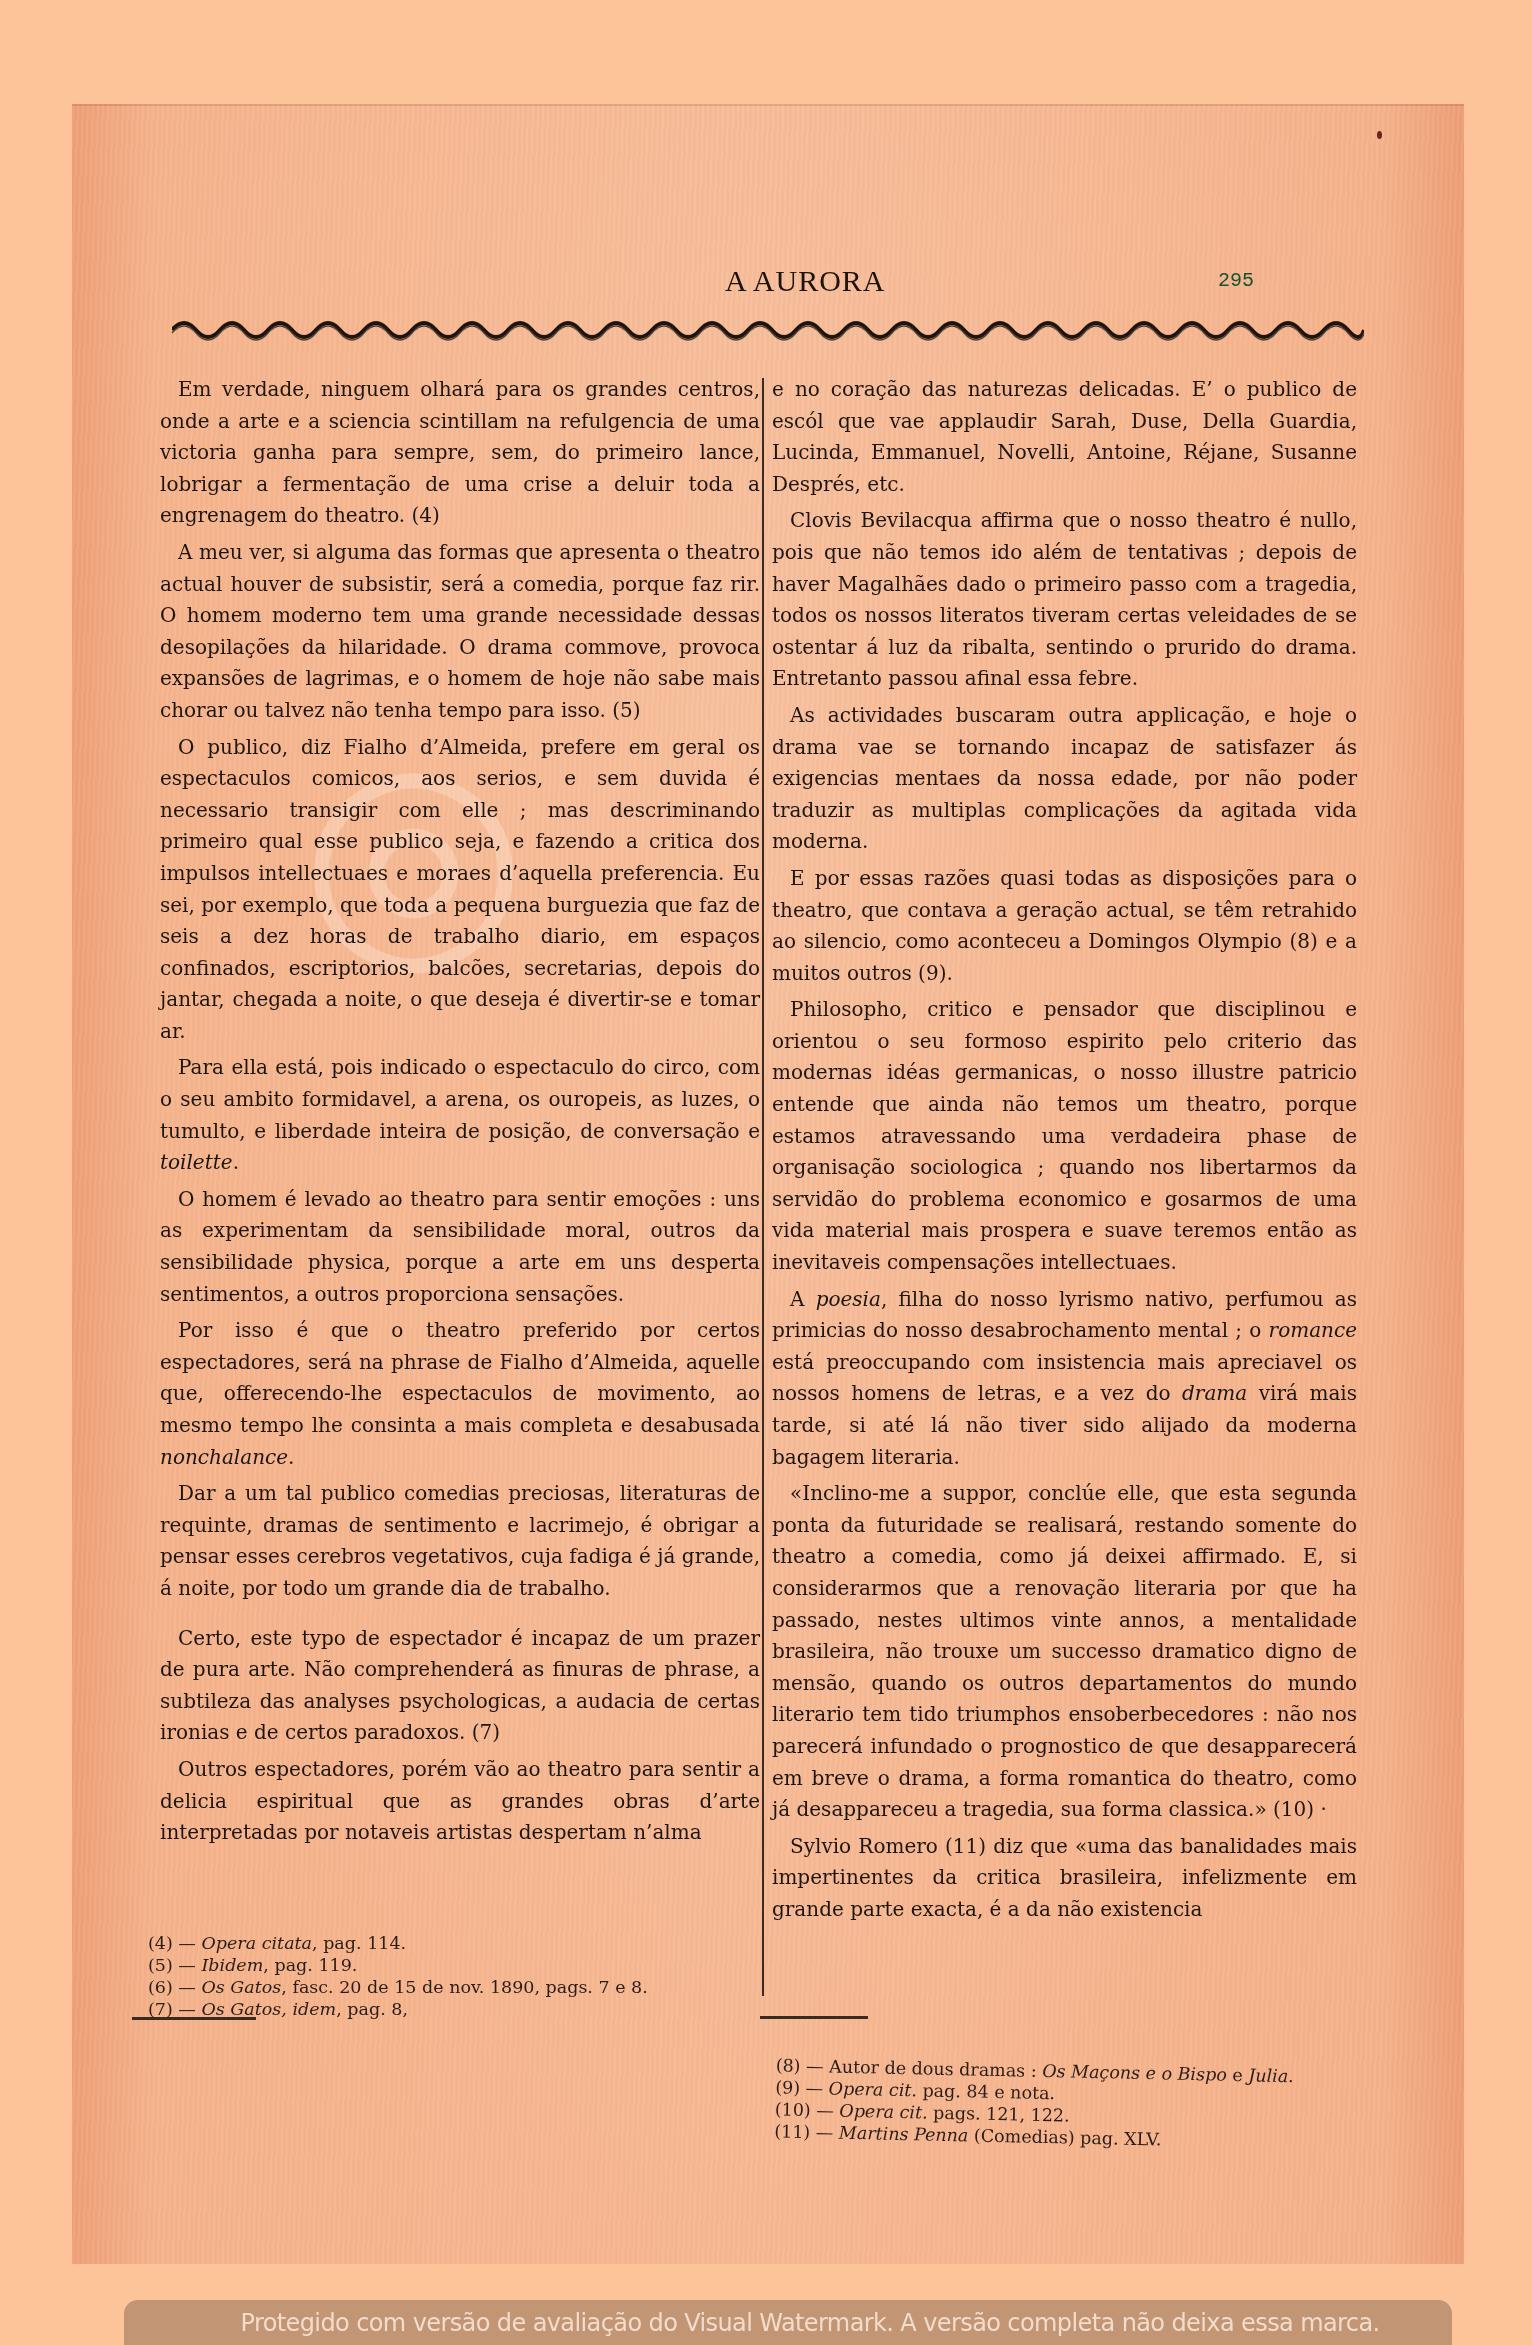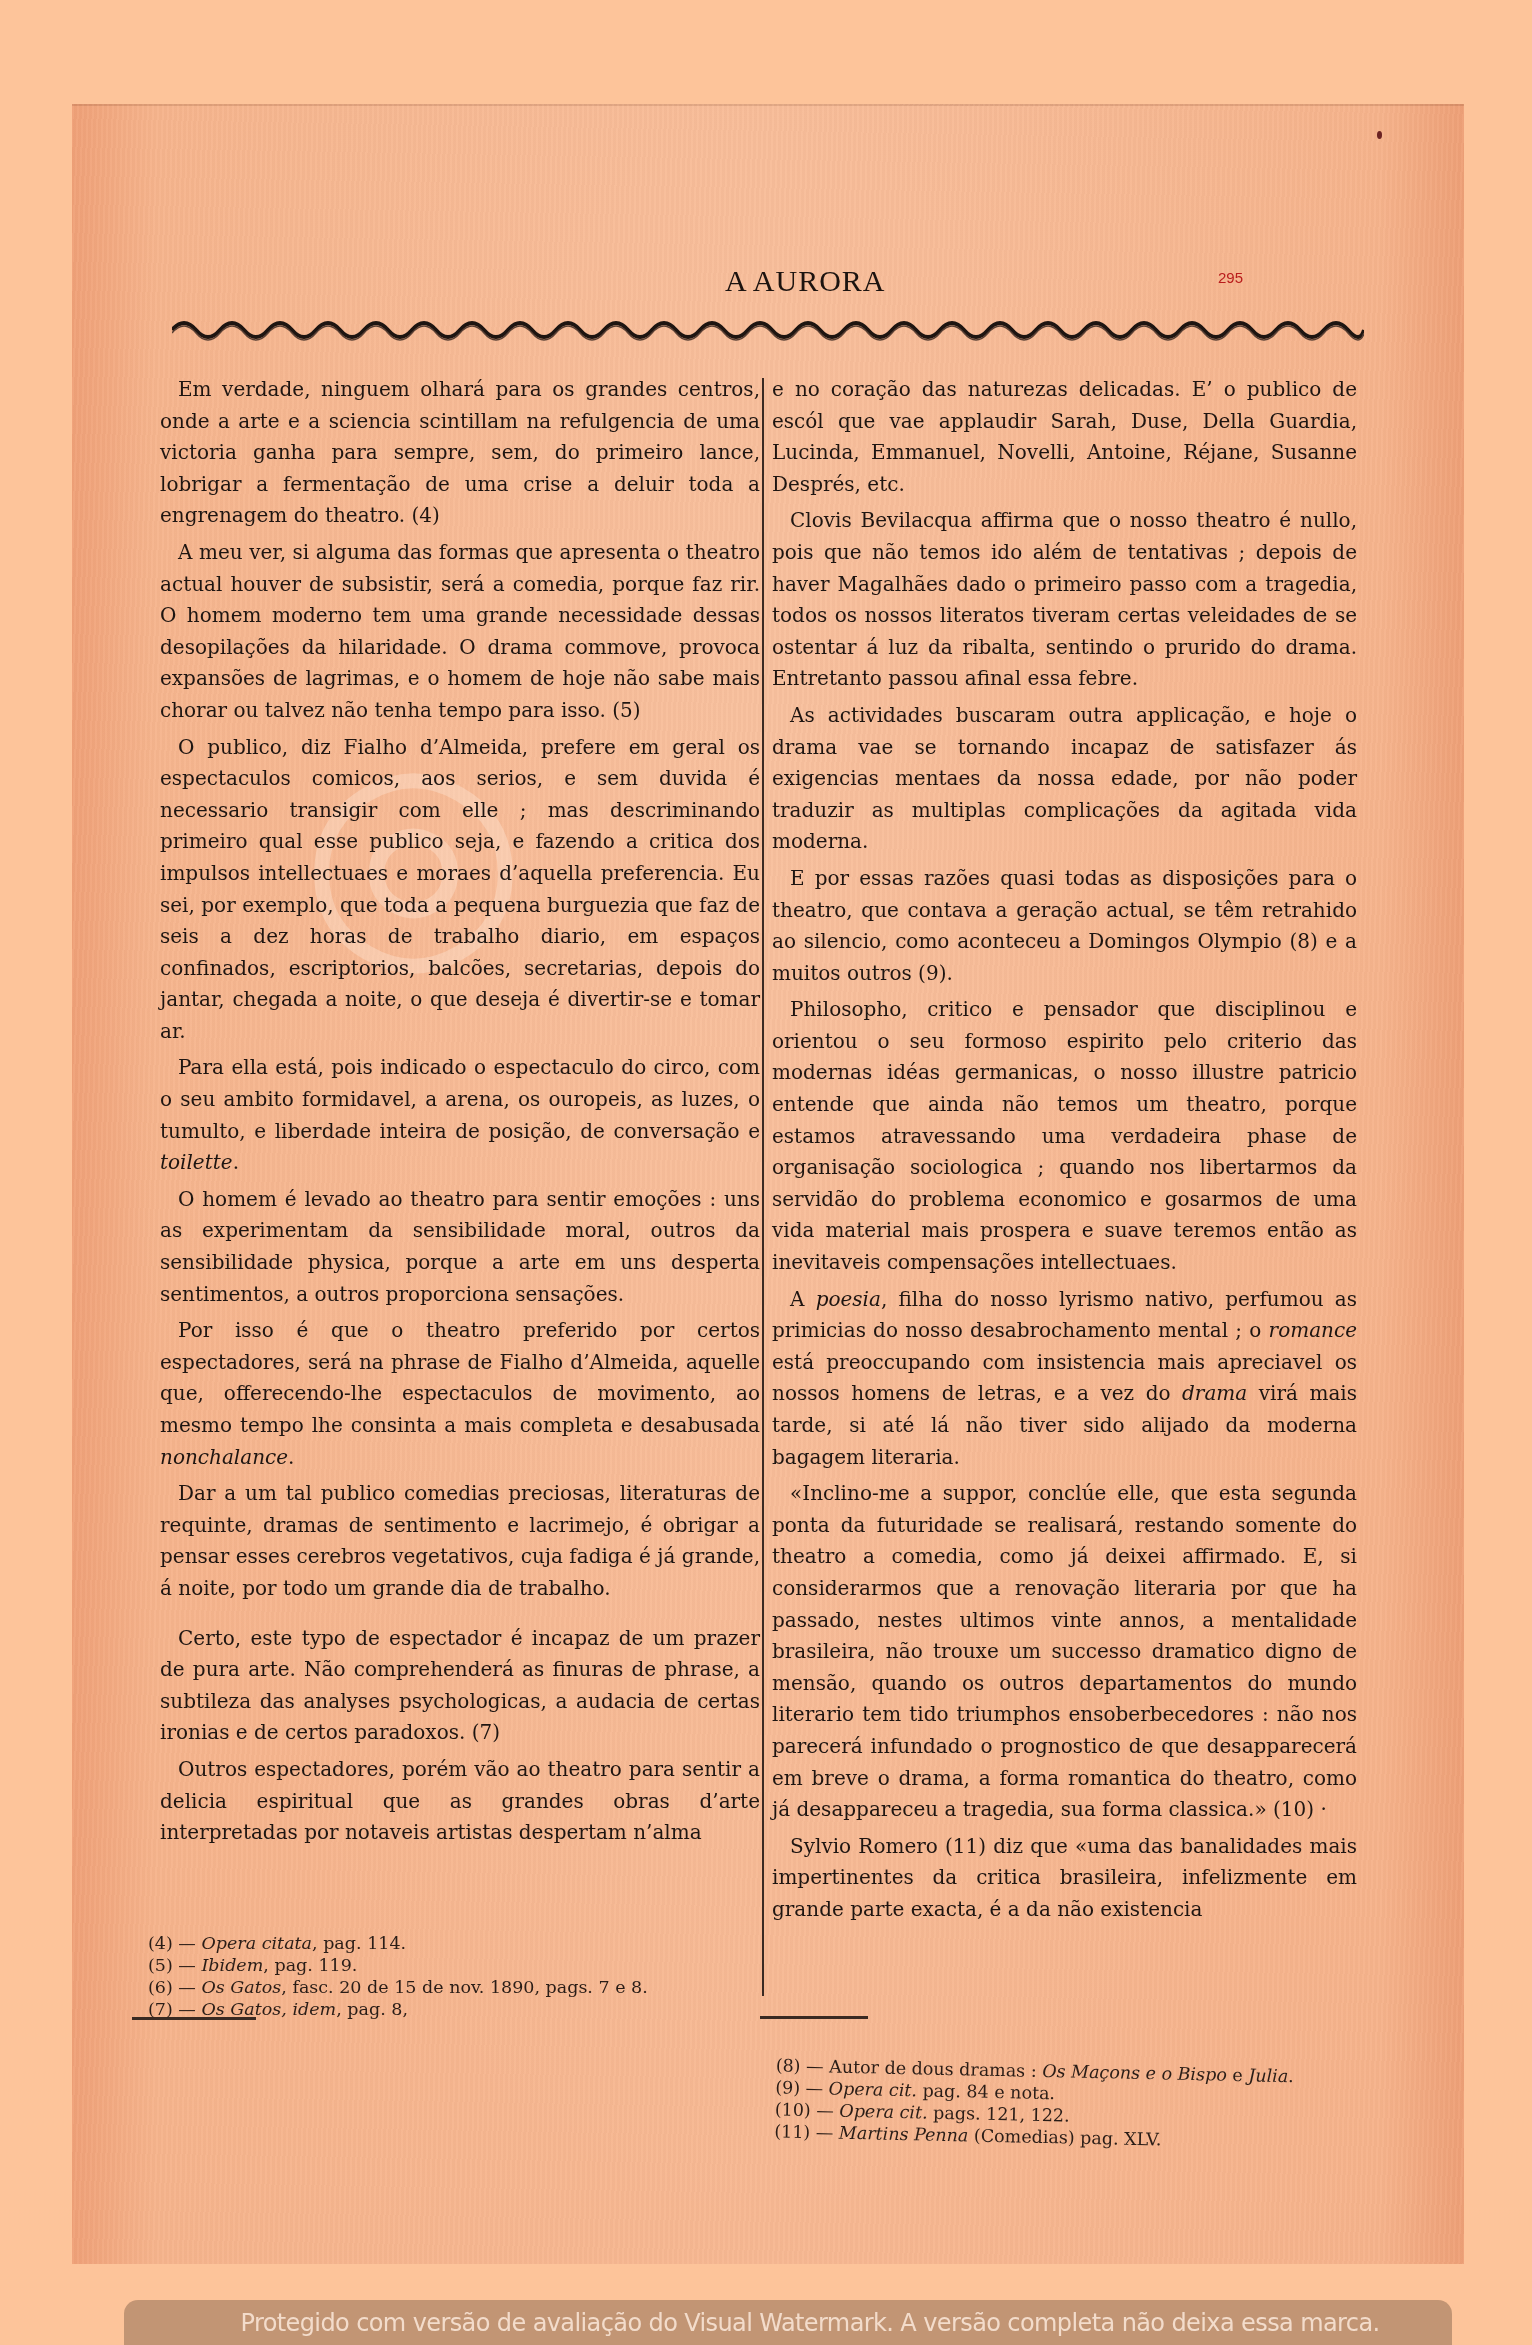--- a/index.html
+++ b/index.html
@@ -23,21 +23,21 @@
   .dot { position: absolute; left: 1377px; top: 131px; width: 5px; height: 8px; border-radius: 50%; background: #6b2222; }
   .running-head {
     position: absolute; top: 264px; left: 0; width: 1284px; height: 40px;
   }
   .running-title {
     position: absolute; left: 725px; top: 0;
     font-family: "Liberation Serif", serif; font-size: 30px; letter-spacing: 1px; color: #1c130f;
   }
   .page-number {
     position: absolute; left: 1218px; top: 5px;
-    font-family: Liberation Sans, sans-serif; font-size: 15px; color: #b91c1c;
+    font-family: Liberation Mono, monospace; font-size: 20px; color: #14532d;
   }
   .ornament { position: absolute; left: 172px; top: 318px; width: 1192px; height: 30px; }
   .column {
     position: absolute; top: 374px; width: 600px;
     font-family: "DejaVu Serif", serif; font-size: 20px; line-height: 31.6px;
     color: #1e1511; text-align: justify;
   }
   .col-left { left: 160px; }
   .col-right { left: 772px; width: 585px; }
   .column p { margin: 0 0 5px 0; text-indent: 18px; hyphens: manual; }

